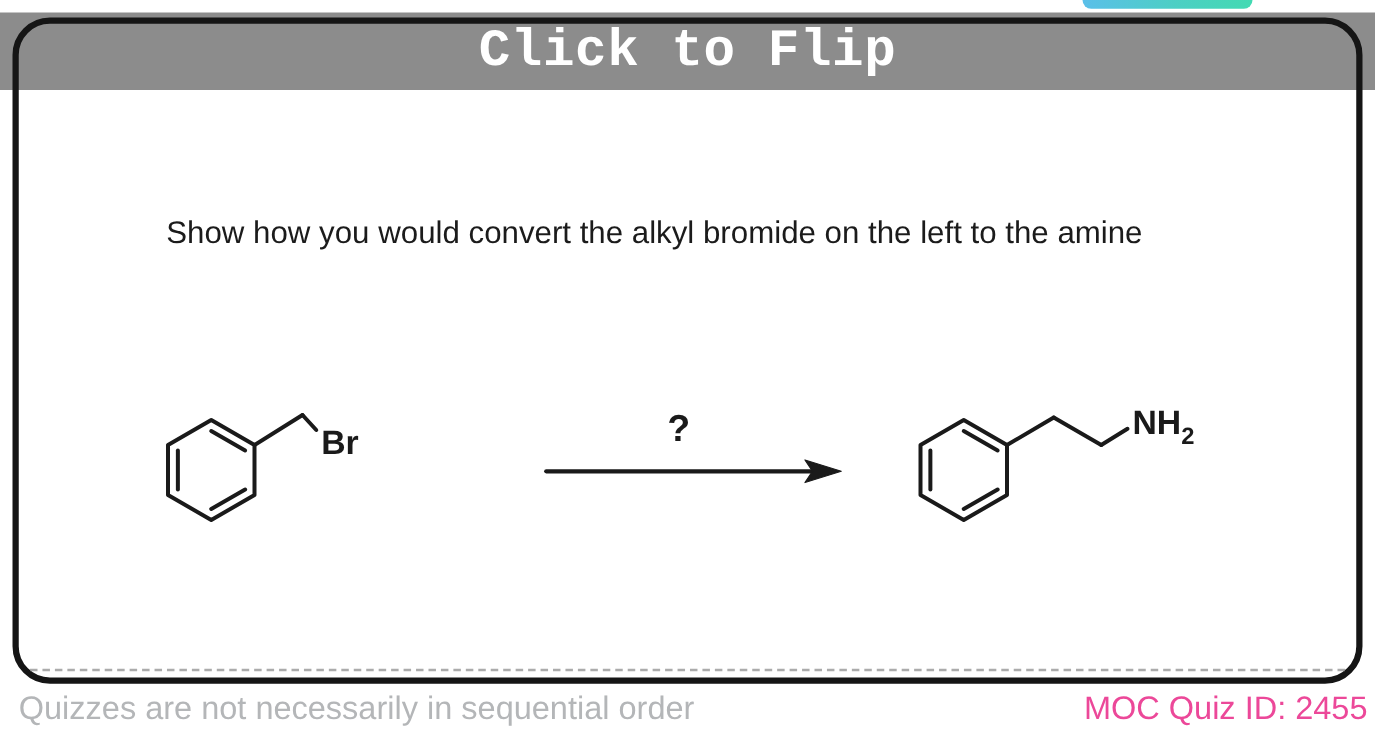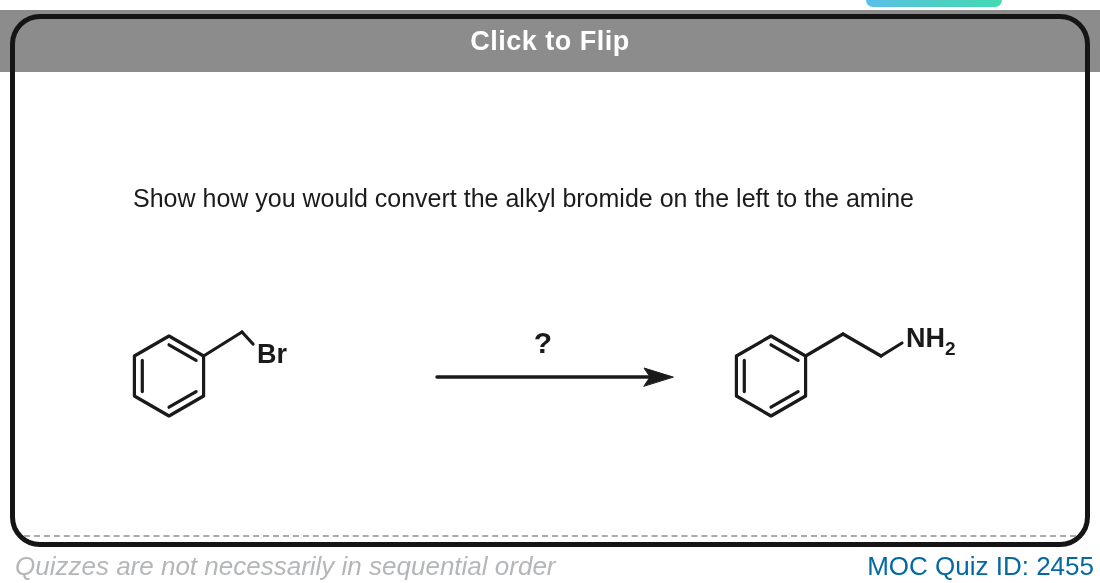--- a/index.html
+++ b/index.html
@@ -14,44 +14,44 @@
     border-radius:0 0 9px 9px;
     background:linear-gradient(90deg,#5bbfe9 0%,#4ccfc4 55%,#43dab2 100%);
   }
   
   .band {
     position:absolute; left:0; top:10px; width:1100px; height:62px;
     background:#8c8c8c;
     display:flex; align-items:center; justify-content:center;
   }
   .band .title {
-    color:#ffffff; font-size:27px; font-weight:700; letter-spacing:0.5px;
+    color:#ffffff; font-size:42px; font-weight:700; letter-spacing:0.5px;font-family:Liberation Mono, monospace;
   }
   
   .card {
     position:absolute; left:10px; top:14px; width:1070px; height:523px;
     border:5px solid #151515; border-radius:30px;
     background:transparent;
   }
   .question {
-    position:absolute; left:133px; top:184px; width:870px;
+    position:absolute; left:133px; top:172px; width:870px;
     font-size:25px; line-height:28px; color:#1b1b1b;
   }
   .dashes {
     position:absolute; left:24px; top:535px; width:1052px; height:0;
     border-top:2px dashed #909090; opacity:0.75;
   }
   .rxn { position:absolute; left:0; top:0; pointer-events:none; }
   .footer-left {
     position:absolute; left:15px; top:551px;
-    font-size:26px; font-style:italic; color:#b4b6b8;text-align:center;
+    font-size:26px; color:#b4b6b8;text-align:center;
   }
   .footer-right {
     position:absolute; right:6px; top:551px;
-    font-size:26px; color:#0369a1;
+    font-size:26px; color:#ec4899;
   }
 </style>
 </head>
 <body>
 
 <div class="stage">
 
   <div class="peek"></div>
 
   <div class="band">

